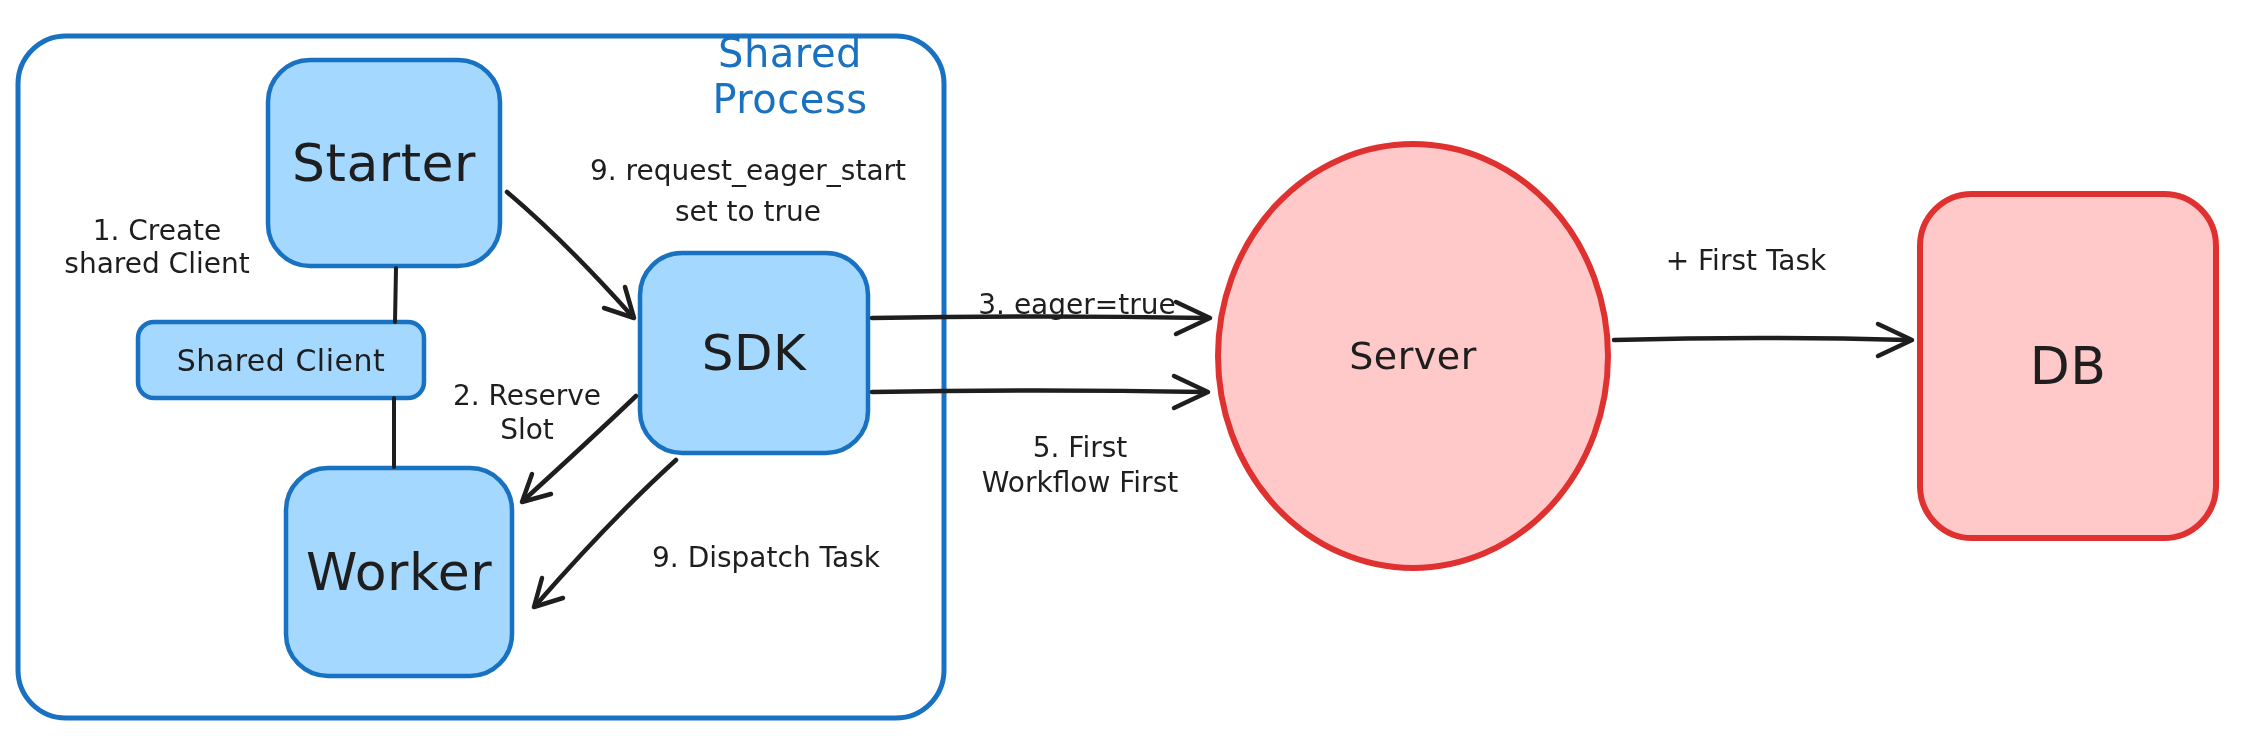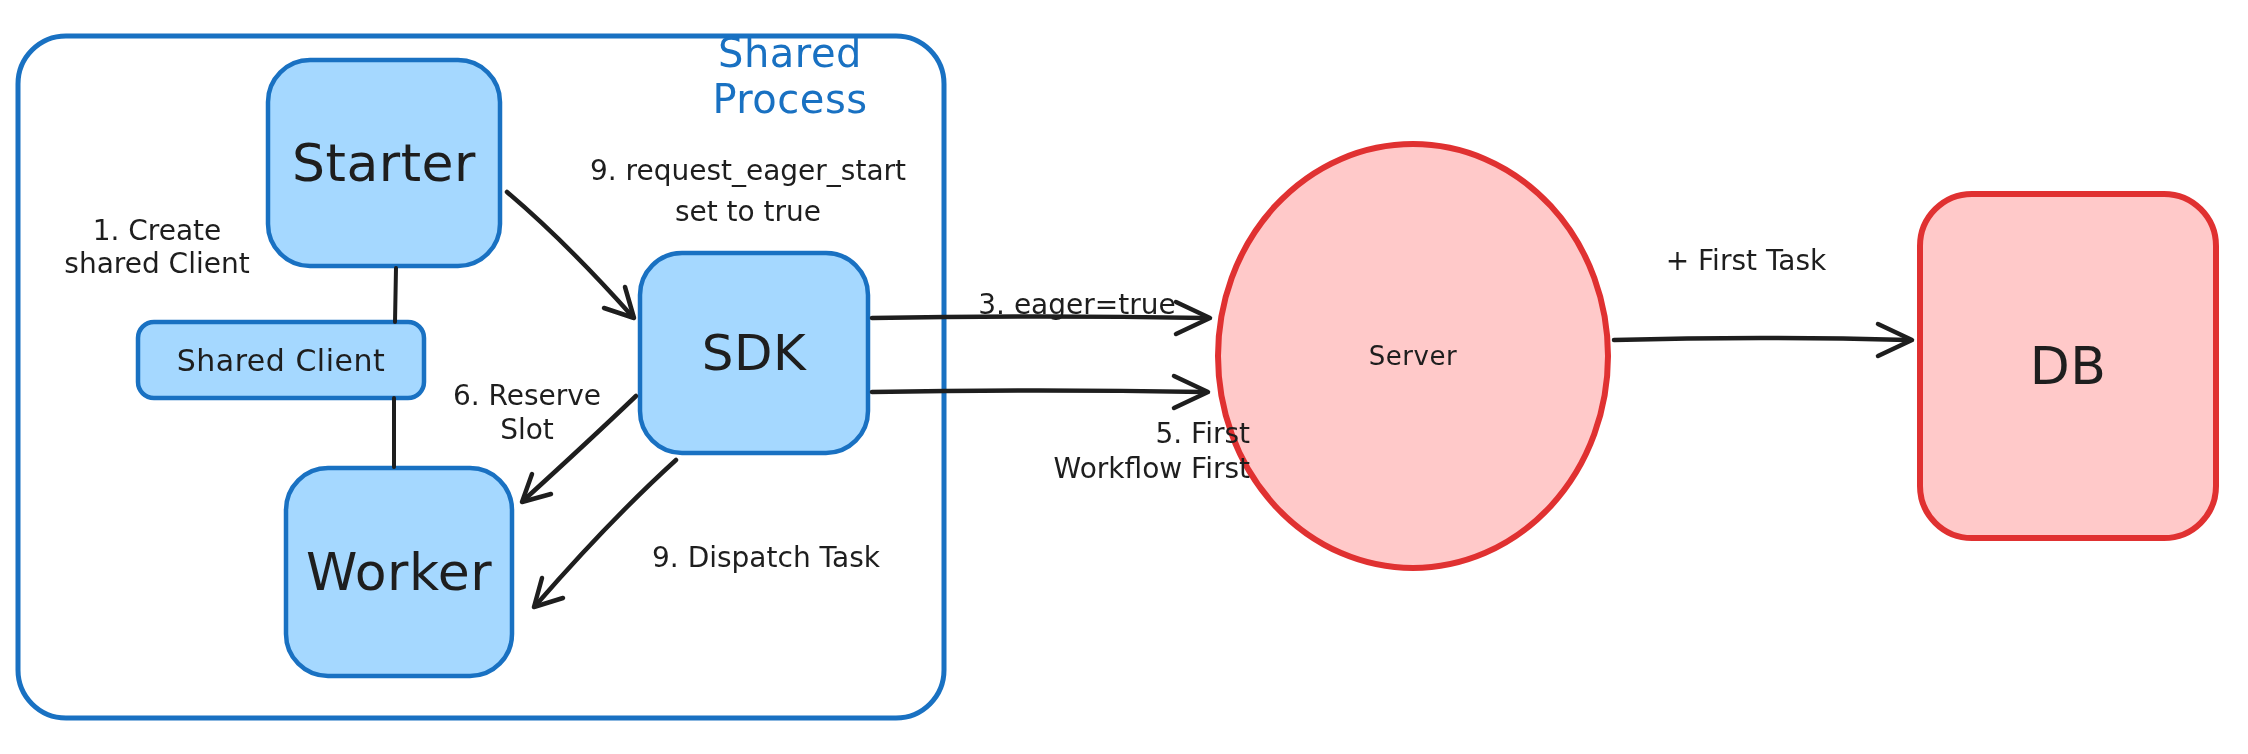--- a/index.html
+++ b/index.html
@@ -20,21 +20,21 @@
   .ink-thin   { fill:none; stroke:var(--ink); stroke-width:4; stroke-linecap:round; }
 
   
   .lbl {
     position:absolute; display:flex; align-items:center; justify-content:center;
     text-align:center; pointer-events:none; letter-spacing:0.5px;
   }
   .node-lbl   { font-size:52px; }
   .node-lbl-sm{ font-size:30px; }
   .sdk-lbl    { font-size:50px; }
-  .server-lbl { font-size:26px; }
+  .server-lbl { font-size:38px; }
   .title-lbl  { font-size:40px; color:var(--blue-stroke); font-weight:400; }
   .ann { position:absolute; text-align:center; font-size:28px; line-height:36px; pointer-events:none; }
   .ann-create   { line-height:33px; }
   .ann-request  { line-height:41px; }
   .ann-reserve  { line-height:34px; }
   .ann-firstwf  { line-height:35px; }
   .ann-startwf  { line-height:35px; }
 </style>
 </head>
 <body>
@@ -100,27 +100,27 @@
     <div>1. Create</div>
     <div>shared Client</div>
   </div>
 
   <div class="ann ann-request" style="left:578px; top:150px; width:340px;">
     <div>9. request_eager_start</div>
     <div>set to true</div>
   </div>
 
   <div class="ann ann-reserve" style="left:357px; top:379px; width:340px;">
-    <div>6. Reserve</div>
+    <div>2. Reserve</div>
     <div>Slot</div>
   </div>
 
   <div class="ann" style="left:907px; top:252px; width:340px;margin-top:35px;">3. eager=true</div>
 
-  <div class="ann ann-firstwf" style="left:910px; top:416px; width:340px;text-align:right;">
+  <div class="ann ann-firstwf" style="left:910px; top:430px; width:340px;">
     <div>5. First</div>
     <div>Workflow First</div>
   </div>
 
   <div class="ann" style="left:596px; top:540px; width:340px;">9. Dispatch Task</div>
 
   <div class="ann ann-startwf" style="left:1576px; top:243px; width:340px;">
     <div>+ First Task</div>
   </div>
 

